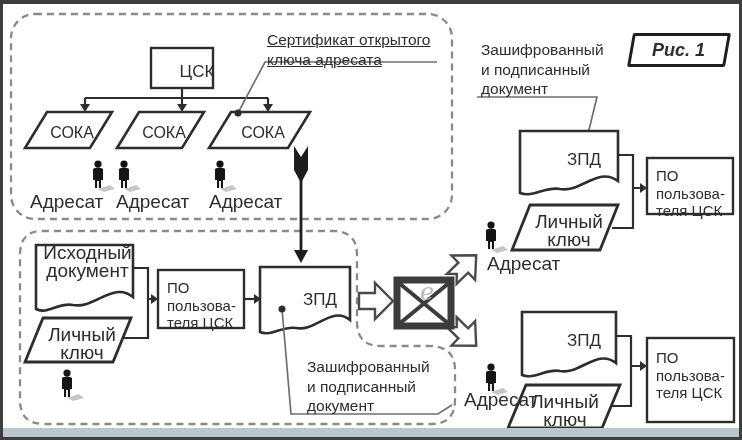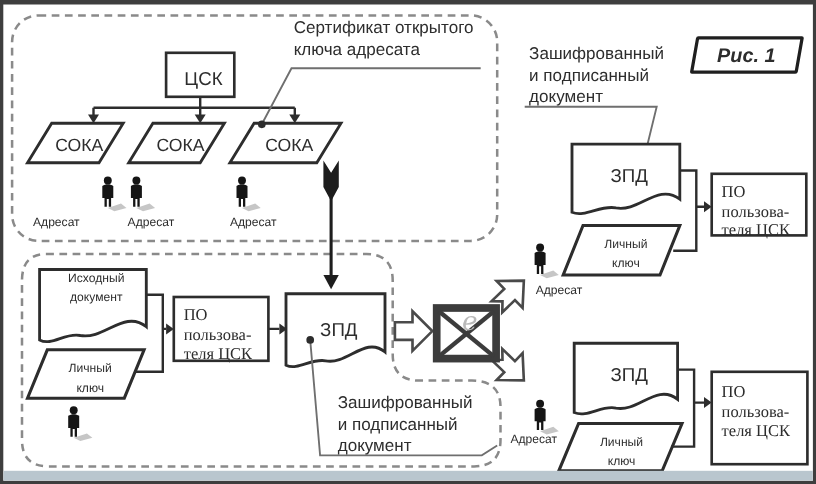--- a/index.html
+++ b/index.html
@@ -3,25 +3,25 @@
 <meta charset="utf-8">
 <style>
   html,body{margin:0;padding:0;background:#e8e8e8;}
   .stage{
     position:relative;width:742px;height:440px;background:#ffffff;
     box-sizing:border-box;border:3px solid #3e3e3e;border-top-width:4px;
     font-family:"Liberation Sans","DejaVu Sans",sans-serif;color:#2d2d2d;
     overflow:hidden;
   }
   .lyr{position:absolute;left:0;top:0;}
-  .txt{position:absolute;white-space:pre-line;line-height:18px;font-size:11px;color:#2d2d2d;}
+  .txt{position:absolute;white-space:pre-line;line-height:18px;font-size:19px;color:#2d2d2d;}
   .ctr{text-align:center;}
-  .shape-label{font-size:17px;line-height:20px;}
+  .shape-label{font-size:17px;line-height:20px;padding-left:12px;}
   .callout{font-size:15.5px;line-height:19.5px;}
-  .po-text{font-size:15px;line-height:17.5px;font-family:Liberation Serif, serif;}
+  .po-text{font-size:15px;line-height:17.5px;}
   .figbox{
     position:absolute;left:627px;top:29px;width:92px;height:28px;
     border:3px solid #1f1f1f;border-radius:2px;transform:skewX(-10deg);
     display:flex;align-items:center;justify-content:center;background:#fff;
   }
   .figbox span{transform:skewX(10deg);font-weight:bold;font-style:italic;font-size:18px;}
   .env-e{
     position:absolute;left:410px;top:275px;width:28px;height:26px;
     font-family:"DejaVu Serif",serif;font-style:italic;font-size:24px;
     color:#b9b9b9;text-align:center;line-height:26px;
@@ -116,21 +116,21 @@
   <div class="txt ctr shape-label" style="left:151px;top:58px;width:62px;">ЦСК</div>
 
   <div class="txt ctr" style="left:30px;top:120px;width:78px;font-size:16px;">СОКА</div>
   <div class="txt ctr" style="left:122px;top:120px;width:78px;font-size:16px;">СОКА</div>
   <div class="txt ctr" style="left:219px;top:120px;width:82px;font-size:16px;">СОКА</div>
 
   <div class="txt" style="left:27px;top:189px;width:64px;">Адресат</div>
   <div class="txt" style="left:113px;top:189px;width:64px;">Адресат</div>
   <div class="txt" style="left:206px;top:189px;width:64px;">Адресат</div>
 
-  <div class="txt callout" style="left:264px;top:12px;width:185px;">Сертификат открытого
+  <div class="txt callout" style="left:264px;top:26px;width:185px;text-decoration:underline;">Сертификат открытого
 ключа адресата</div>
 
   <div class="figbox">
     <span>Рис. 1</span>
   </div>
 
   <div class="txt callout" style="left:478px;top:36px;width:140px;">Зашифрованный
 и подписанный
 документ</div>
 

